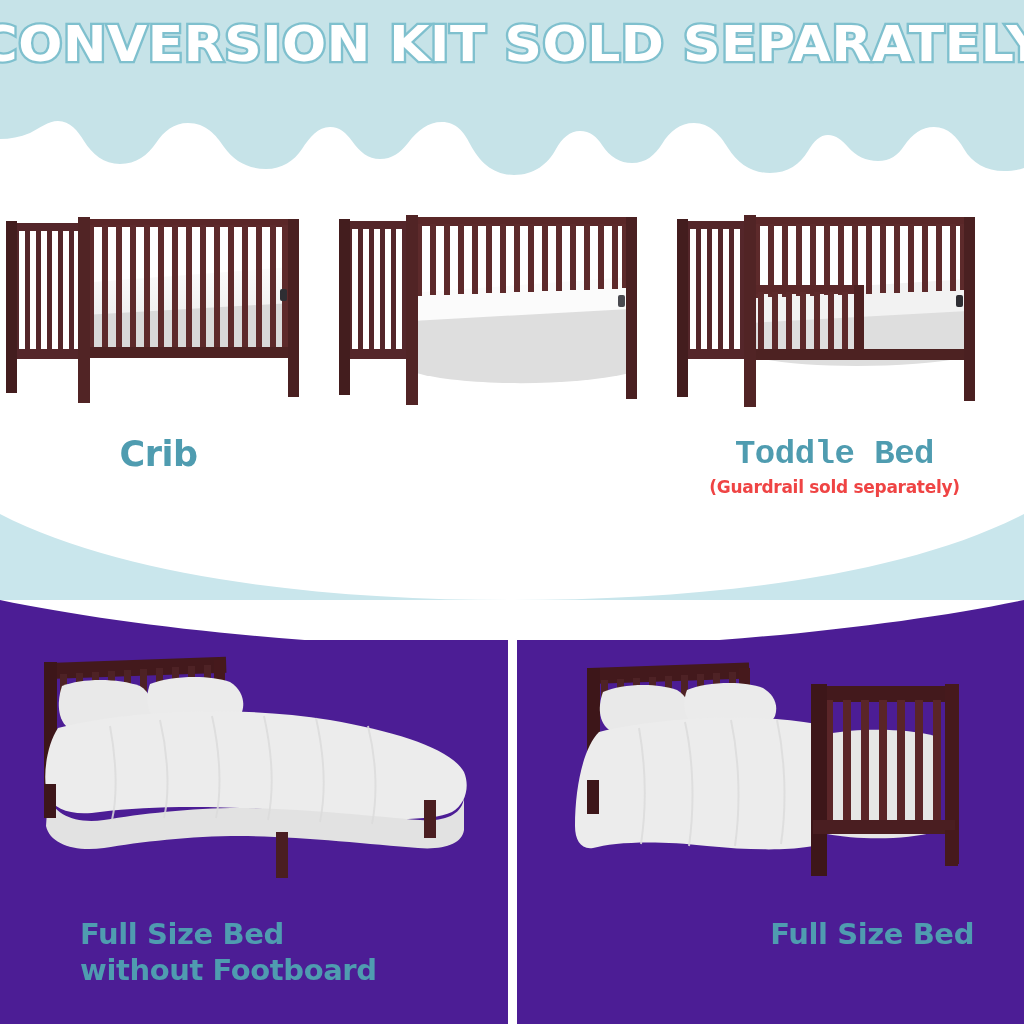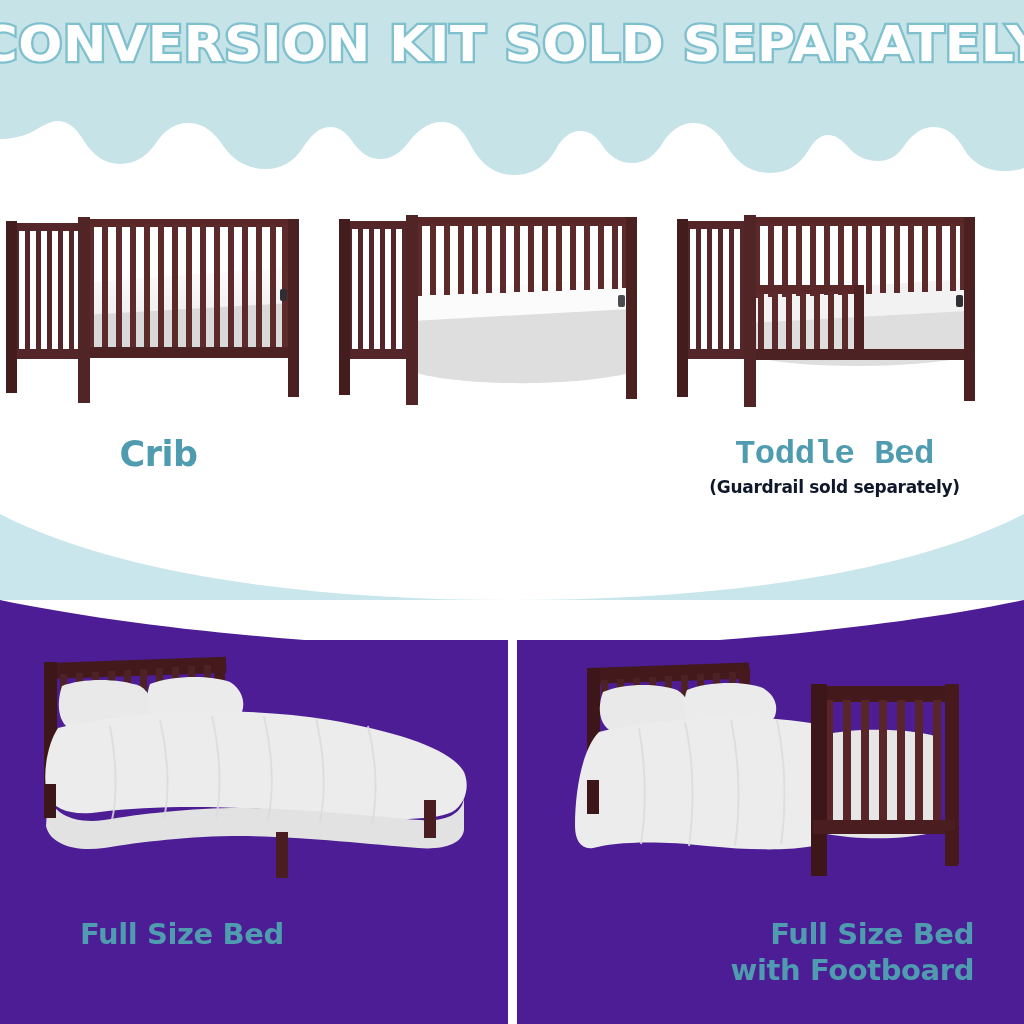--- a/index.html
+++ b/index.html
@@ -55,21 +55,21 @@
     color:#4f9cb0;
     font-family:"DejaVu Sans", sans-serif;
     font-weight:bold;
     font-size:35px;
     letter-spacing:-0.5px;
     line-height:42px;
   }
   .caption.wide { font-size:34px;font-family:Liberation Mono, monospace; }
   .subcaption {
     position:absolute; left:0; top:302px; width:333px; text-align:center;
-    color:#0f172a;
+    color:#ef4444;
     font-family:"DejaVu Sans", sans-serif;
     font-weight:bold;
     font-size:17px;
     letter-spacing:-0.3px;
   }
 
   
   .bottom { position:absolute; left:0; top:600px; width:1024px; height:424px; }
   .bpanel { position:absolute; top:0; height:550px; background:#4c1d95; overflow:hidden; }
   .bpanel-l { left:0; width:508px; }
@@ -372,20 +372,21 @@
             <path d="M368,118 C376,150 378,186 372,216"></path>
           </g>
 
           <rect x="44" y="176" width="12" height="34" fill="#3d1619"></rect>
           <rect x="276" y="224" width="12" height="46" fill="#4a1e21"></rect>
           <rect x="424" y="192" width="12" height="38" fill="#4a1e21"></rect>
         </svg>
       </div>
       <div class="blabel blabel-l">
         <span>Full Size Bed</span>
+        <span>without Footboard</span>
       </div>
     </div>
 
     <div class="bpanel bpanel-r">
       <div class="bed-art">
         <svg viewBox="0 0 507 300" preserveAspectRatio="xMidYMid meet">
 
           <rect x="72" y="60" width="160" height="16" fill="#43191c" transform="rotate(-2 72 60)"></rect>
           <g fill="#4e2225">
             <rect x="84" y="72" width="7" height="36"></rect>
@@ -428,21 +429,20 @@
           <rect x="428" y="76" width="14" height="180" fill="#46191c"></rect>
           <rect x="296" y="212" width="142" height="14" fill="#4a1e21"></rect>
 
           <rect x="70" y="172" width="12" height="34" fill="#3d1619"></rect>
           <rect x="296" y="226" width="14" height="42" fill="#3d1619"></rect>
           <rect x="428" y="222" width="13" height="36" fill="#46191c"></rect>
         </svg>
       </div>
       <div class="blabel blabel-r">
         <span>Full Size Bed</span>
-        <span>with Footboard</span>
       </div>
     </div>
 
     <svg class="bottom-curve" viewBox="0 0 1024 40" preserveAspectRatio="none">
       <path fill="#ffffff" d="M0,0 C124,26 324,48 512,48 C700,48 900,26 1024,0 L1024,-2 L0,-2 Z"></path>
     </svg>
   </div>
 
 </div>
 

